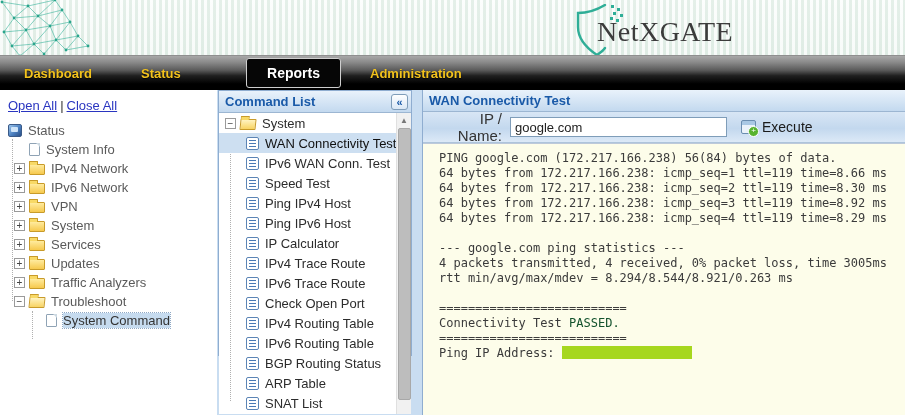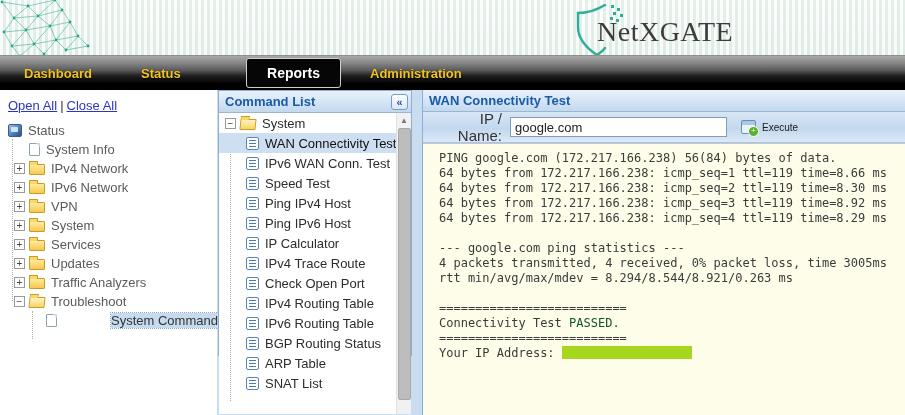--- a/index.html
+++ b/index.html
@@ -51,21 +51,21 @@
     background:#cfe4f8; border-radius:1px; }
   .ticon.folder, .ticon.folder-open { width:16px; height:11px; border:1px solid #c89b2a; border-radius:1px;
     background:linear-gradient(180deg,#ffeb9e,#f6c94e); margin-top:2px; }
   .ticon.folder::before, .ticon.folder-open::before { content:""; position:absolute; left:-1px; top:-4px;
     width:7px; height:3px; background:#f8d966; border:1px solid #c89b2a; border-bottom:none; border-radius:1px 1px 0 0; }
   .ticon.folder-open { background:linear-gradient(180deg,#fff3c0,#f8d463); transform:skewX(-6deg); }
   .ticon.page { width:11px; height:13px; background:#fff; border:1px solid #8fa3b5; border-radius:1px; }
   .ticon.page::after { content:""; position:absolute; right:-1px; top:-1px; border-style:solid;
     border-width:0 4px 4px 0; border-color:transparent #cdd9e2 transparent transparent; }
   .tlabel { white-space:nowrap; }
-  .tree-row.selected .tlabel { background:#c6dbef; outline:1px dotted #8fa8c4; color:#333;margin-left:48px; }
+  .tree-row.selected .tlabel { background:#c6dbef; outline:1px dotted #8fa8c4; color:#333; }
   .tree-guide { position:absolute; border-left:1px dotted #b0b0b0; }
 
   
   .cmd-panel { position:absolute; left:218px; top:0; width:194px; height:266px;
     border:1px solid #8fadd0; background:#fff; }
   .panel-header { position:relative; height:22px; display:flex; align-items:center; padding:0 6px;
     background:linear-gradient(180deg,#e9f2fb,#c3d9ef); border-bottom:1px solid #9cb6d2;
     color:#1a5aa8; font-size:13px; font-weight:bold; }
   .collapse-btn { position:absolute; right:3px; top:3px; width:17px; height:16px;
     border:1px solid #7f9db9; border-radius:3px; background:linear-gradient(180deg,#ffffff,#d9e7f5);
@@ -87,21 +87,21 @@
   
   .wan-panel { position:absolute; left:422px; top:0; width:483px; height:325px; background:#fdfdea;
     border-left:1px solid #8fadd0; display:flex; flex-direction:column; }
   .form-row { height:31px; flex:none; display:flex; align-items:center; padding-left:15px;
     background:linear-gradient(180deg,#d8e6f5 0%,#c3d8ee 55%,#dcE9f7 100%);
     border-bottom:1px solid #aec4db; }
   .form-row label { width:64px; text-align:right; margin-right:8px; font-size:15px; color:#333; }
   .ip-input { width:217px; height:20px; border:1px solid #7f9db9; font-size:13px; padding:1px 4px;
     font-family:"Liberation Sans", sans-serif; color:#222; }
   .execute-btn { display:flex; align-items:center; gap:6px; margin-left:14px; background:none; border:none;
-    font-size:10px; color:#1b1b1b; font-family:"Liberation Sans", sans-serif; cursor:pointer; }
+    font-size:14px; color:#1b1b1b; font-family:"Liberation Sans", sans-serif; cursor:pointer; }
   .exec-icon { position:relative; width:15px; height:14px; border:1px solid #6a8db0; border-radius:2px;
     background:linear-gradient(180deg,#a9c8e4 0 4px,#eaf2fa 4px); flex:none; }
   .exec-icon::after { content:"+"; position:absolute; right:-4px; bottom:-4px; width:9px; height:9px;
     background:#57b32e; color:#fff; border:1px solid #fff; border-radius:50%;
     font-size:8px; line-height:8px; text-align:center; }
   .output { flex:1; border-top:1px solid #bdc9da; background:#fdfdea; padding:7px 0 0 16px;
     font-family:"DejaVu Sans Mono", monospace; font-size:12px; color:#3b3b3b; overflow:hidden; }
   .out-line { height:15px; white-space:pre; }
   .out-line:empty::before { content:"\00a0"; }
   .passed { color:#14532d; }
@@ -297,20 +297,24 @@
             <div class="cmd-row">
               <span class="form-icon"></span>
               <span class="tlabel">IP Calculator</span>
             </div>
             <div class="cmd-row">
               <span class="form-icon"></span>
               <span class="tlabel">IPv4 Trace Route</span>
             </div>
             <div class="cmd-row">
               <span class="form-icon"></span>
+              <span class="tlabel">IPv6 Trace Route</span>
+            </div>
+            <div class="cmd-row">
+              <span class="form-icon"></span>
               <span class="tlabel">Check Open Port</span>
             </div>
             <div class="cmd-row">
               <span class="form-icon"></span>
               <span class="tlabel">IPv4 Routing Table</span>
             </div>
             <div class="cmd-row">
               <span class="form-icon"></span>
               <span class="tlabel">IPv6 Routing Table</span>
             </div>
@@ -355,18 +359,18 @@
             <div class="out-line">64 bytes from 172.217.166.238: icmp_seq=4 ttl=119 time=8.29 ms</div>
             <div class="out-line"></div>
             <div class="out-line">--- google.com ping statistics ---</div>
             <div class="out-line">4 packets transmitted, 4 received, 0% packet loss, time 3005ms</div>
             <div class="out-line">rtt min/avg/max/mdev = 8.294/8.544/8.921/0.263 ms</div>
             <div class="out-line"></div>
           </div>
         <div class="out-line">==========================</div>
         <div class="out-line"><span>Connectivity Test </span><span class="passed">PASSED.</span></div>
         <div class="out-line">==========================</div>
-        <div class="out-line"><span>Your IP Address: </span><span class="ip-redact"></span></div>
+        <div class="out-line"><span>Ping IP Address: </span><span class="ip-redact"></span></div>
       </div>
     </div>
 
   </div>
 </div>
 
 </body></html>

